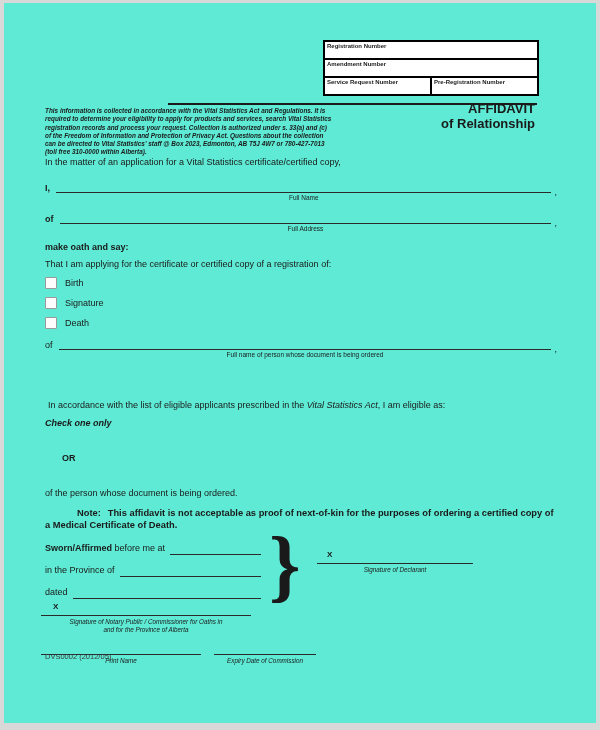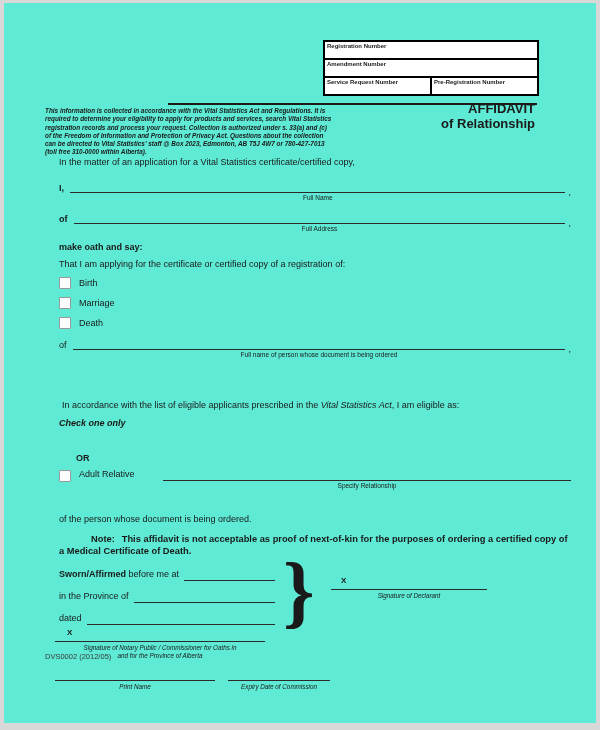--- a/index.html
+++ b/index.html
@@ -22,21 +22,21 @@
   .header-divider { position:absolute; left:164px; top:100px; width:369px; border-top:2px solid #1a1a1a; }
 
   .privacy {
     position:absolute; left:41px; top:104px; width:288px;
     font-size:6.4px; line-height:8.3px; font-weight:bold; font-style:italic;
   }
 
   .title { position:absolute; left:331px; top:98px; width:200px; text-align:right;
            font-weight:bold; font-size:13px; line-height:15px; }
 
-  .body { position:absolute; left:55px; top:154px; width:512px; font-size:9px; line-height:11px; }
+  .body { position:absolute; left:41px; top:154px; width:512px; font-size:9px; line-height:11px; }
 
   .intro { margin-bottom:12px; }
 
   .frow { display:flex; margin-bottom:9px; }
   .fprefix { font-weight:bold; padding:3px 6px 0 0; white-space:nowrap; }
   .fprefix.regular { font-weight:normal; }
   .fwrap { flex:1; }
   .fline { height:12px; border-bottom:1.5px solid #2a2a2a; }
   .fcap  { text-align:center; font-size:6.5px; line-height:8px; padding-top:1px; }
   .fsuffix { padding:7px 0 0 3px; }
@@ -148,21 +148,21 @@
 
     <div class="oath">make oath and say:</div>
     <div class="applying">That I am applying for the certificate or certified copy of a registration of:</div>
 
     <div class="cbrow">
       <span class="cb"></span>
       <span>Birth</span>
     </div>
     <div class="cbrow">
       <span class="cb"></span>
-      <span>Marriage</span>
+      <span>Signature</span>
     </div>
     <div class="cbrow">
       <span class="cb"></span>
       <span>Death</span>
     </div>
 
     <div class="frow person-row">
       <span class="fprefix regular">of</span>
       <span class="fwrap">
         <span class="fline" style="display:block"></span>
@@ -171,28 +171,20 @@
       <span class="fsuffix">,</span>
     </div>
 
     <div class="eligibility"><span>In accordance with the list of eligible applicants prescribed in the </span><span class="act-italic">Vital Statistics Act</span><span>, I am eligible as:</span></div>
 
     <div class="check-one">Check one only</div>
 
 
     <div class="or">OR</div>
 
-    <div class="optrow second">
-      <span class="cb"></span>
-      <span class="optlabel">Adult Relative</span>
-      <span class="optwrap">
-        <span class="optline" style="display:block"></span>
-        <span class="optcap" style="display:block">Specify Relationship</span>
-      </span>
-    </div>
 
     <div class="of-person">of the person whose document is being ordered.</div>
 
     <div class="note"><span class="note-label">Note:</span><span>This affidavit is not acceptable as proof of next-of-kin for the purposes of ordering a certified copy of a Medical Certificate of Death.</span></div>
 
     <div class="sworn">
       <div class="srow">
         <span class="slabel"><span class="sworn-bold">Sworn/Affirmed</span><span> before me at</span></span>
         <span class="sline"></span>
       </div>

